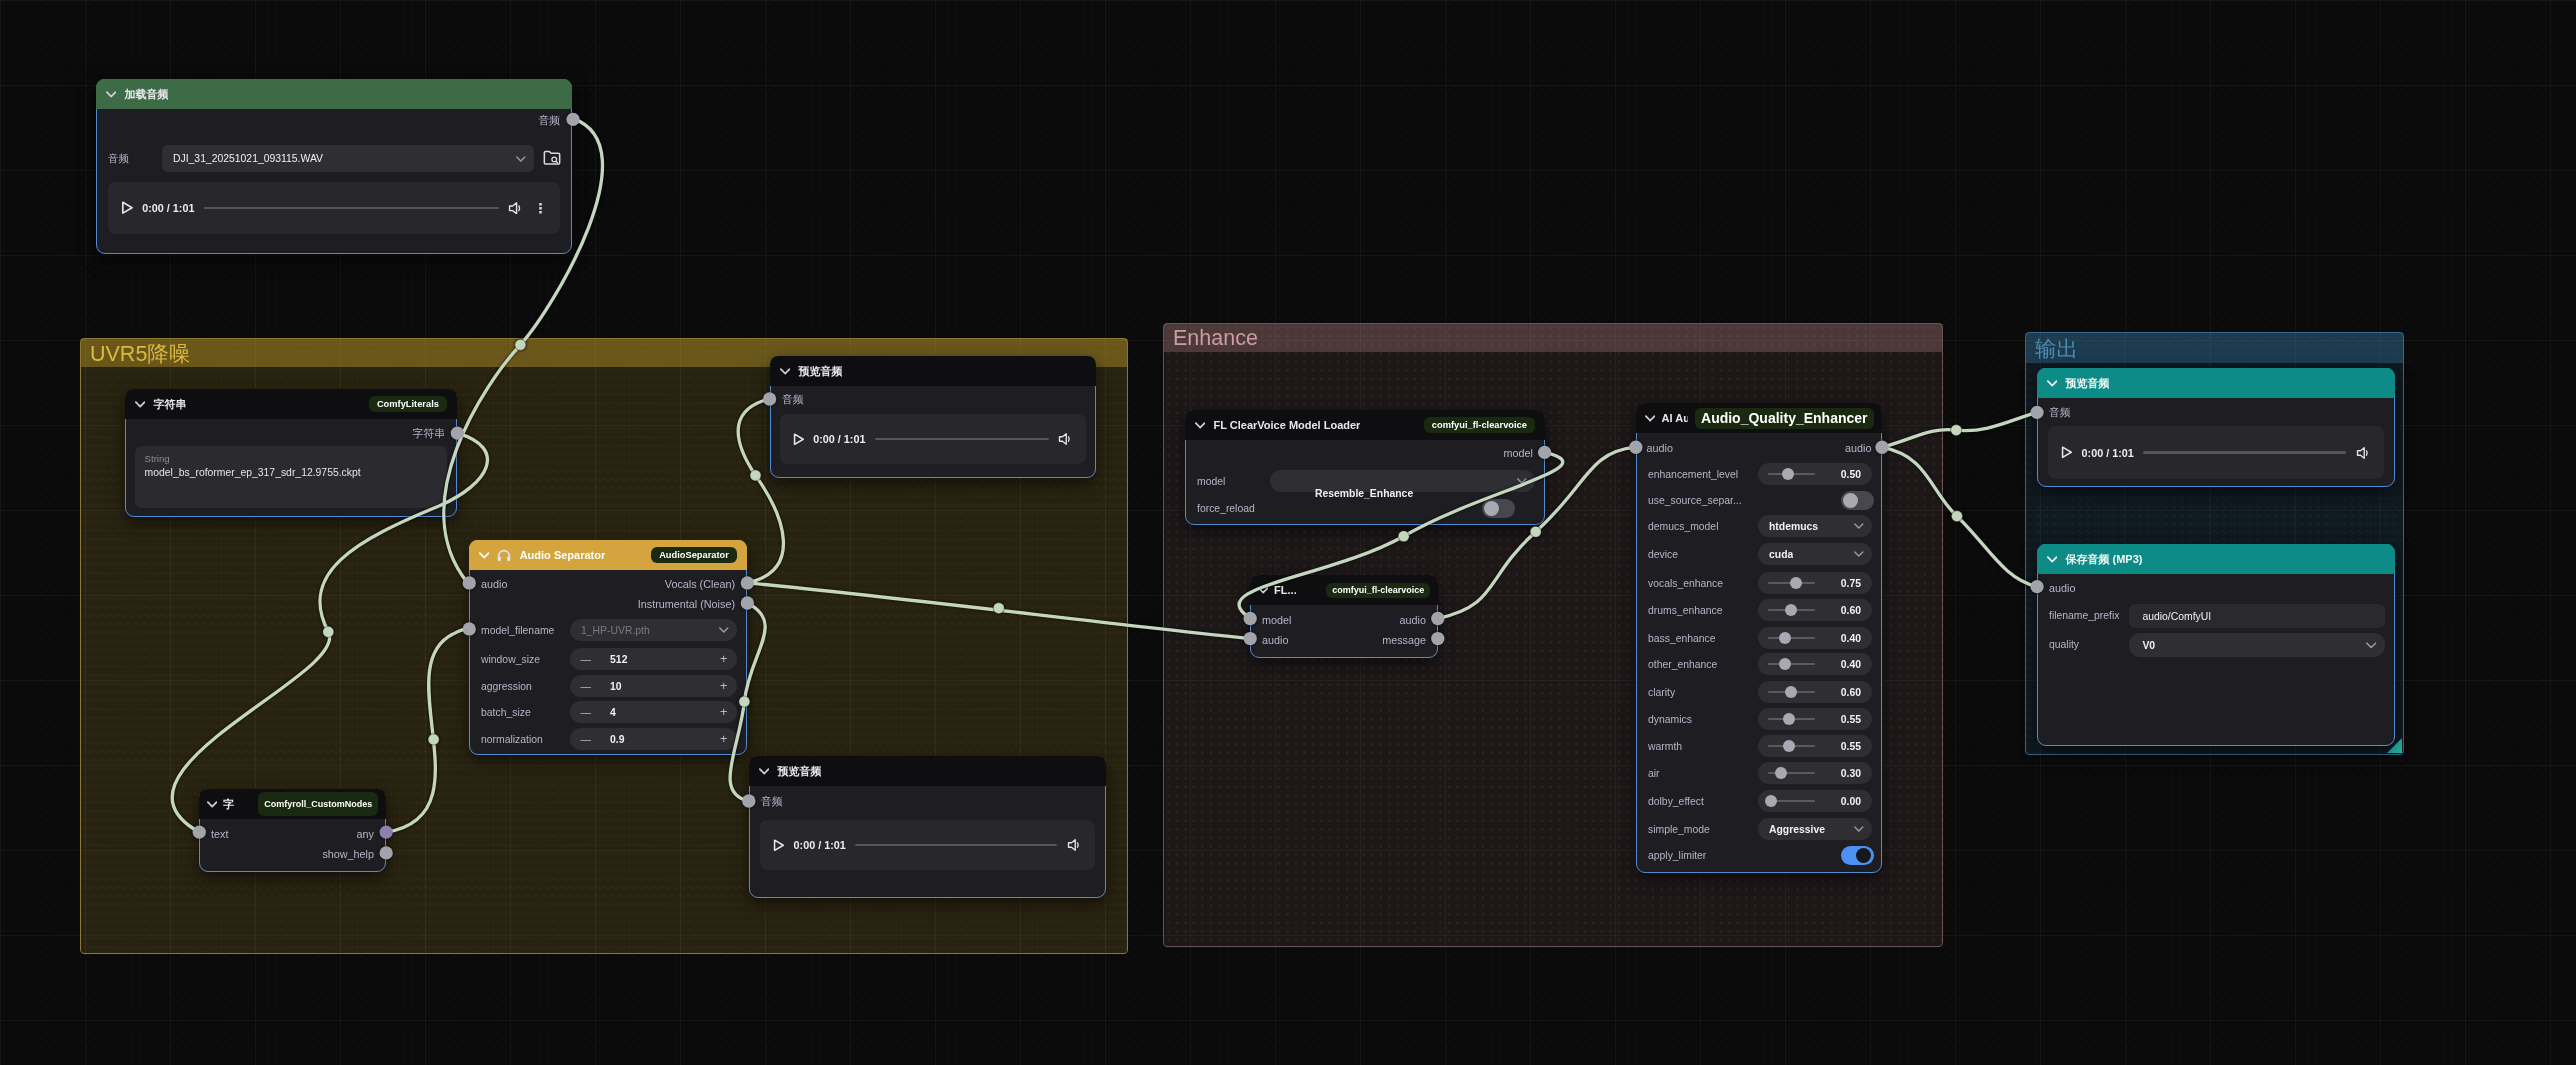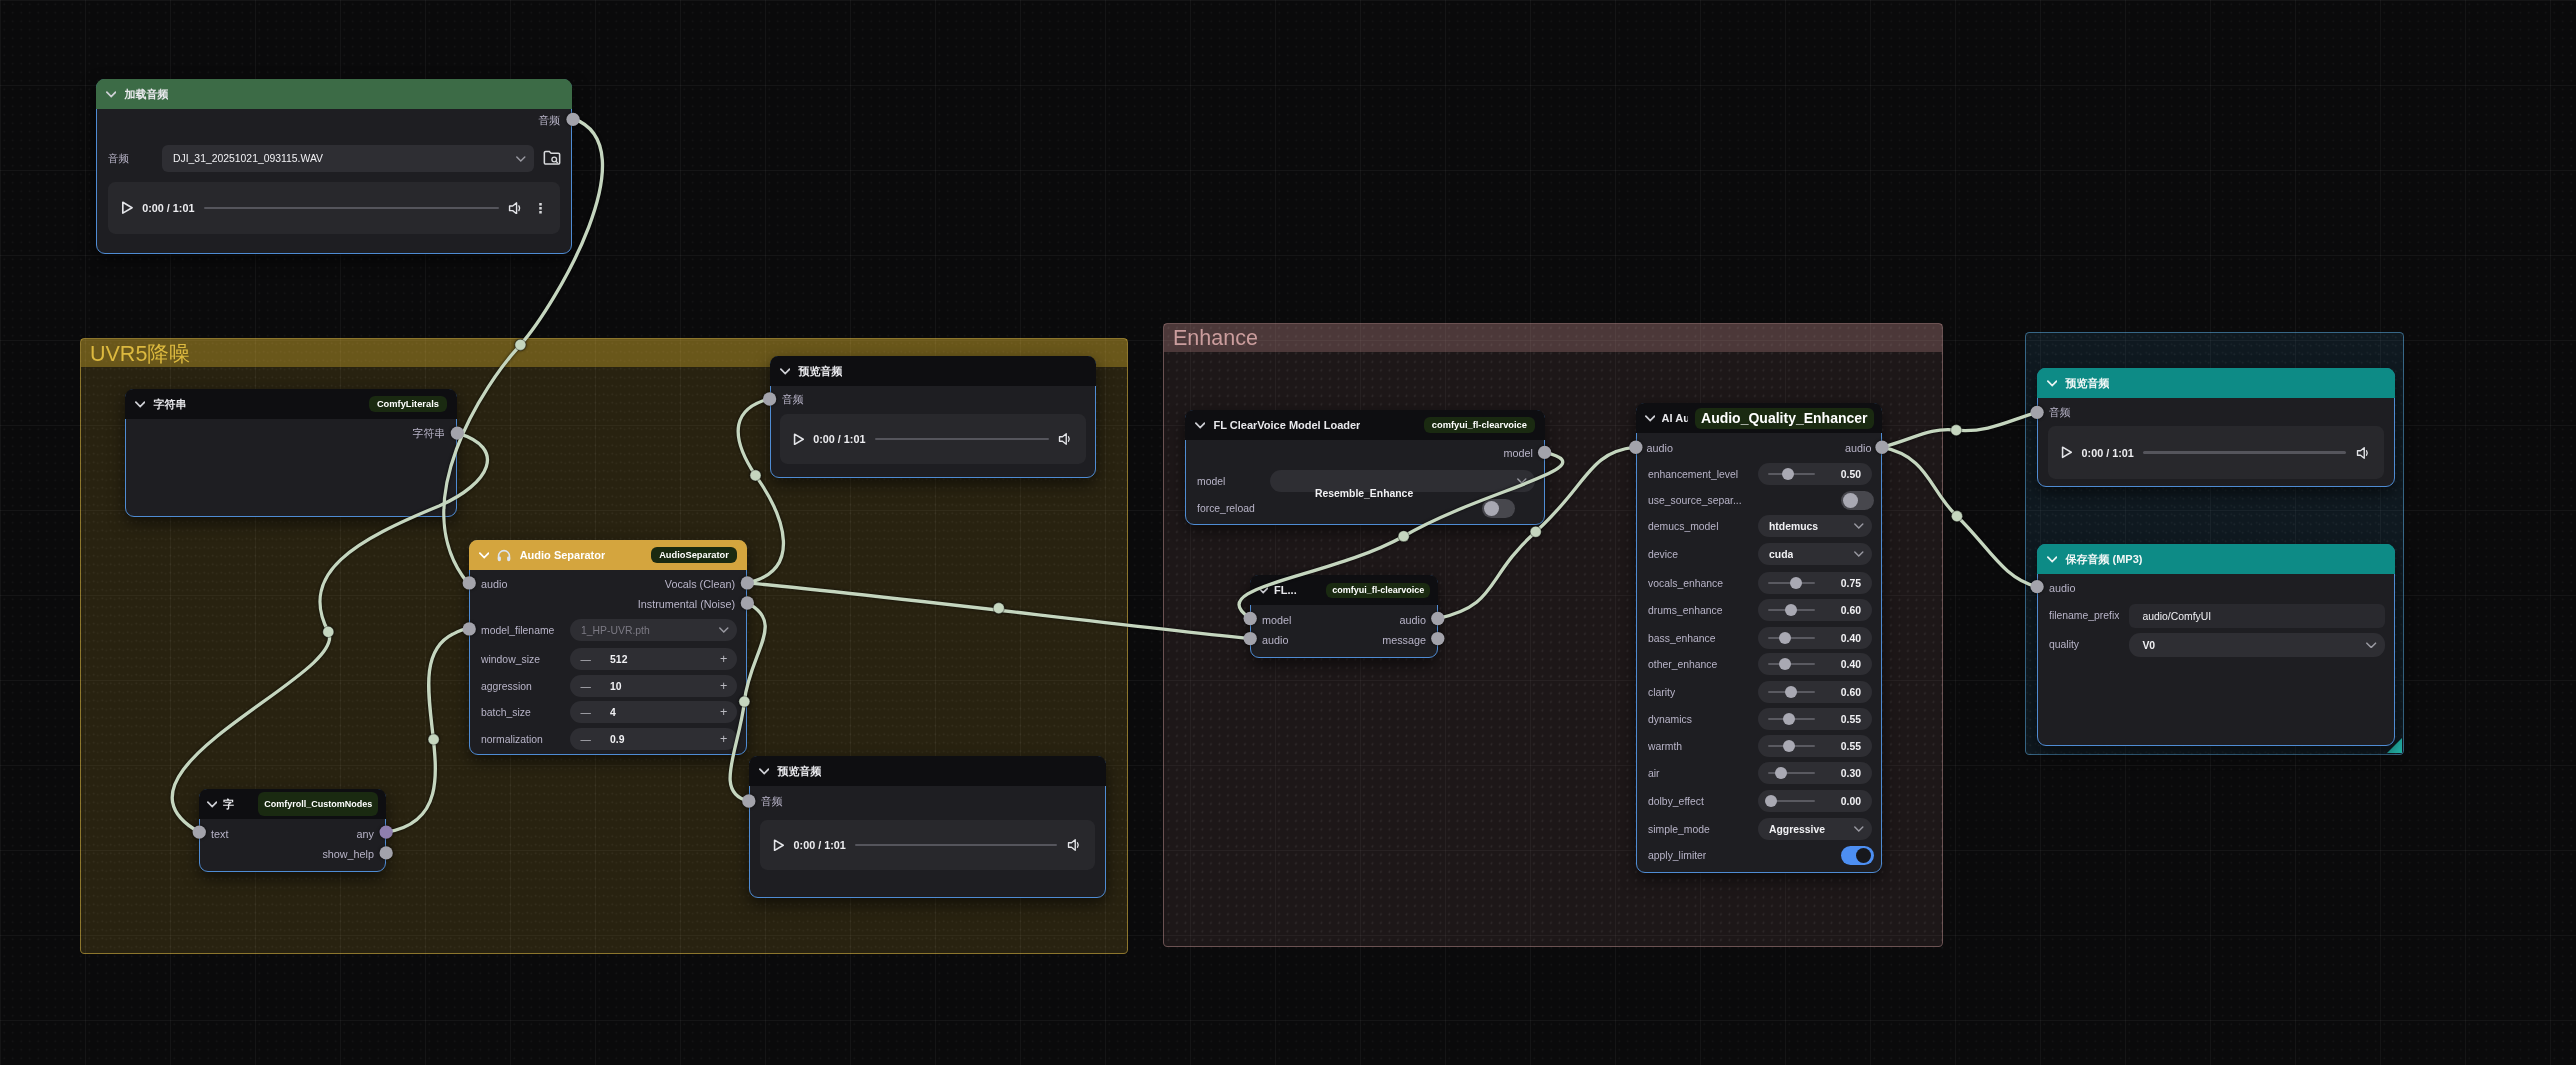--- a/index.html
+++ b/index.html
@@ -87,20 +87,23 @@
     <div class="gband">
       <span class="gtitle">UVR5降噪</span>
     </div>
   </div>
   <div class="group g-enhance" style="left:1163px;top:323px;width:778px;height:622px;">
     <div class="gband">
       <span class="gtitle">Enhance</span>
     </div>
   </div>
   <div class="group g-output" style="left:2025px;top:332px;width:377px;height:421px;">
+    <div class="gband">
+      <span class="gtitle">输出</span>
+    </div>
     <div class="ghandle"></div>
   </div>
 
   <div class="node" style="left:96px;top:79px;width:476px;height:175px;">
     <div class="nhead green">
       <span class="chev">
           <svg viewBox="0 0 12 7" width="10.4" height="6.7">
             <path d="M1 1l5 5 5-5" fill="none" stroke="currentColor" stroke-width="2" stroke-linecap="round"></path>
           </svg>
         </span>
@@ -150,20 +153,24 @@
       <span class="chev">
           <svg viewBox="0 0 12 7" width="10.4" height="6.7">
             <path d="M1 1l5 5 5-5" fill="none" stroke="currentColor" stroke-width="2" stroke-linecap="round"></path>
           </svg>
         </span>
       <span class="ntitle">字符串</span>
       <span class="badge">ComfyLiterals</span>
     </div>
     <div class="srow" style="top:33px;">
       <span class="r">字符串</span>
+    </div>
+    <div class="tarea" style="left:9px;right:9px;top:56px;height:62px;">
+      <div class="tcap">String</div>
+      <div class="tval">model_bs_roformer_ep_317_sdr_12.9755.ckpt</div>
     </div>
   </div>
 
   <div class="node" style="left:770px;top:356px;width:326px;height:122px;">
     <div class="nhead">
       <span class="chev">
           <svg viewBox="0 0 12 7" width="10.4" height="6.7">
             <path d="M1 1l5 5 5-5" fill="none" stroke="currentColor" stroke-width="2" stroke-linecap="round"></path>
           </svg>
         </span>

